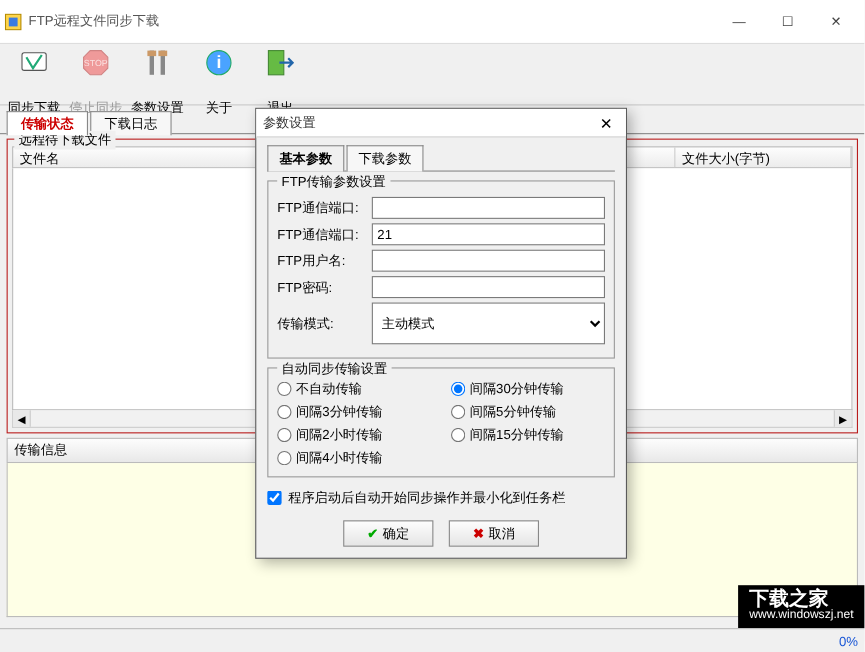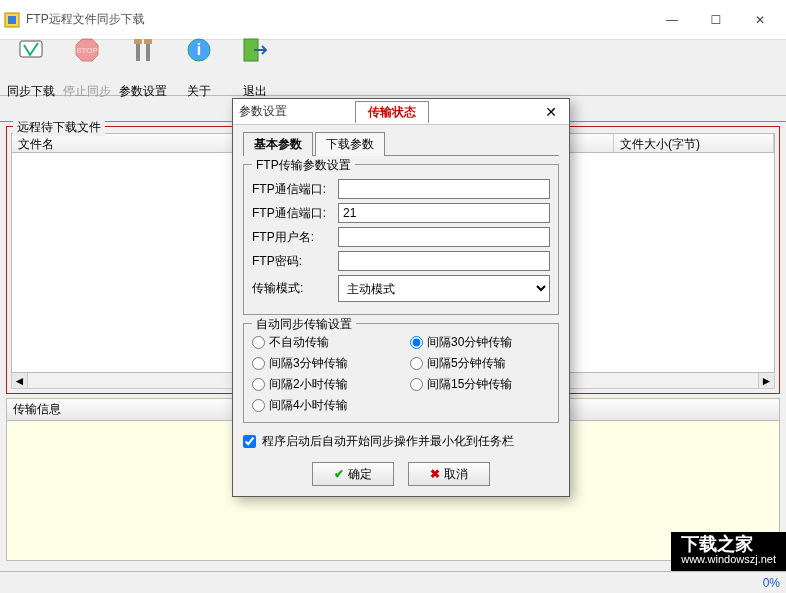--- a/index.html
+++ b/index.html
@@ -7,27 +7,27 @@
 
 
 .titlebar { height: 40px; background: #fff; border-bottom: 1px solid #ddd; display: flex; align-items: center; padding: 0 4px; }
 .titlebar .app-icon { width: 16px; height: 16px; margin-right: 6px; display:inline-block; }
 .titlebar .title { flex: 1; color: #555; font-size: 12px; }
 .titlebar .winbtns { display: flex; }
 .titlebar .winbtn { width: 44px; height: 28px; display:flex; align-items:center; justify-content:center; color:#444; }
 
 
 .toolbar { height: 56px; background: #f0f0f0; border-bottom: 1px solid #bbb; display:flex; padding: 2px 4px; gap: 2px; }
-.tb-btn { width: 54px; display:flex; flex-direction:column; align-items:center; justify-content:center; gap:18px; }
+.tb-btn { width: 54px; display:flex; flex-direction:column; align-items:center; justify-content:space-between; gap:18px; }
 .tb-btn .iconbox { height: 32px; width:32px; display:flex; align-items:center; justify-content:center; }
 .tb-btn .lbl { font-size: 12px; }
 .tb-btn.disabled .lbl { color:#999; }
 
 
-.tabs-row { height: 22px; display:flex; align-items:center; padding: 0 6px; border-bottom: 1px solid #888; margin-top:4px;flex-direction:column; }
+.tabs-row { height: 22px; display:flex; align-items:flex-start; padding: 0 6px; border-bottom: 1px solid #888; margin-top:4px; }
 .tab { padding: 2px 12px; border: 1px solid #888; border-bottom: none; background: #f7f7f7; margin-right: 2px; font-size:12px; position:relative; top:1px; }
 .tab.active { background: #fff; font-weight: bold; color:#c00; z-index:2; }
 
 
 .listpanel { margin: 4px 6px; }
 .groupbox { border: 1px solid #b91c1c; position: relative; padding: 6px 4px 4px; }
 .groupbox > .legend { position: absolute; top: -8px; left: 6px; background:#f0f0f0; padding: 0 4px; font-size:12px; }
 .mainarea .groupbox { background:#f0f0f0; }
 
 .listhdr { display:flex; background: linear-gradient(#fdfdfd, #ececec); border:1px solid #bbb; height:20px; }
@@ -61,21 +61,21 @@
 .dialog .dlg-body { padding: 6px 10px 10px; }
 .dlg-tabs { display:flex; border-bottom:1px solid #888; }
 .dlg-tab { padding:3px 10px; border:1px solid #888; border-bottom:none; background:#f7f7f7; margin-right:2px; font-size:12px; position:relative; top:1px; }
 .dlg-tab.active { background:#f0f0f0; font-weight:bold; }
 
 .fs { border:1px solid #999; margin-top:8px; padding:10px 8px 8px; position:relative; }
 .fs > .lg { position:absolute; top:-8px; left:8px; background:#f0f0f0; padding:0 4px; font-size:12px; }
 .frow { display:flex; align-items:center; margin: 4px 0; gap:6px; }
 .frow label { width: 80px; font-size:12px; }
 .frow input[type=text], .frow input[type=password], .frow select { flex:1; border:1px solid #7a7a7a; height:20px; padding:0 4px; font-size:12px; background:#fff; }
-.frow select { height:27px; }
+.frow select { height:38px; }
 
 .radiogrid { display:grid; grid-template-columns: 1fr 1fr; gap: 4px 18px; }
 .radiogrid label { display:flex; align-items:center; gap:4px; font-size:12px; }
 
 .chkrow { margin-top:10px; display:flex; align-items:center; gap:6px; font-size:12px; }
 
 .dlg-btns { display:flex; justify-content:center; gap:14px; margin-top:12px; }
 .dlg-btns button { width:82px; height:24px; border:1px solid #888; background:linear-gradient(#fdfdfd,#e5e5e5); font-size:12px; display:flex; align-items:center; justify-content:center; gap:4px; }
 .chk-green { color:#0a0; font-weight:bold; }
 .x-red { color:#c00; font-weight:bold; }

